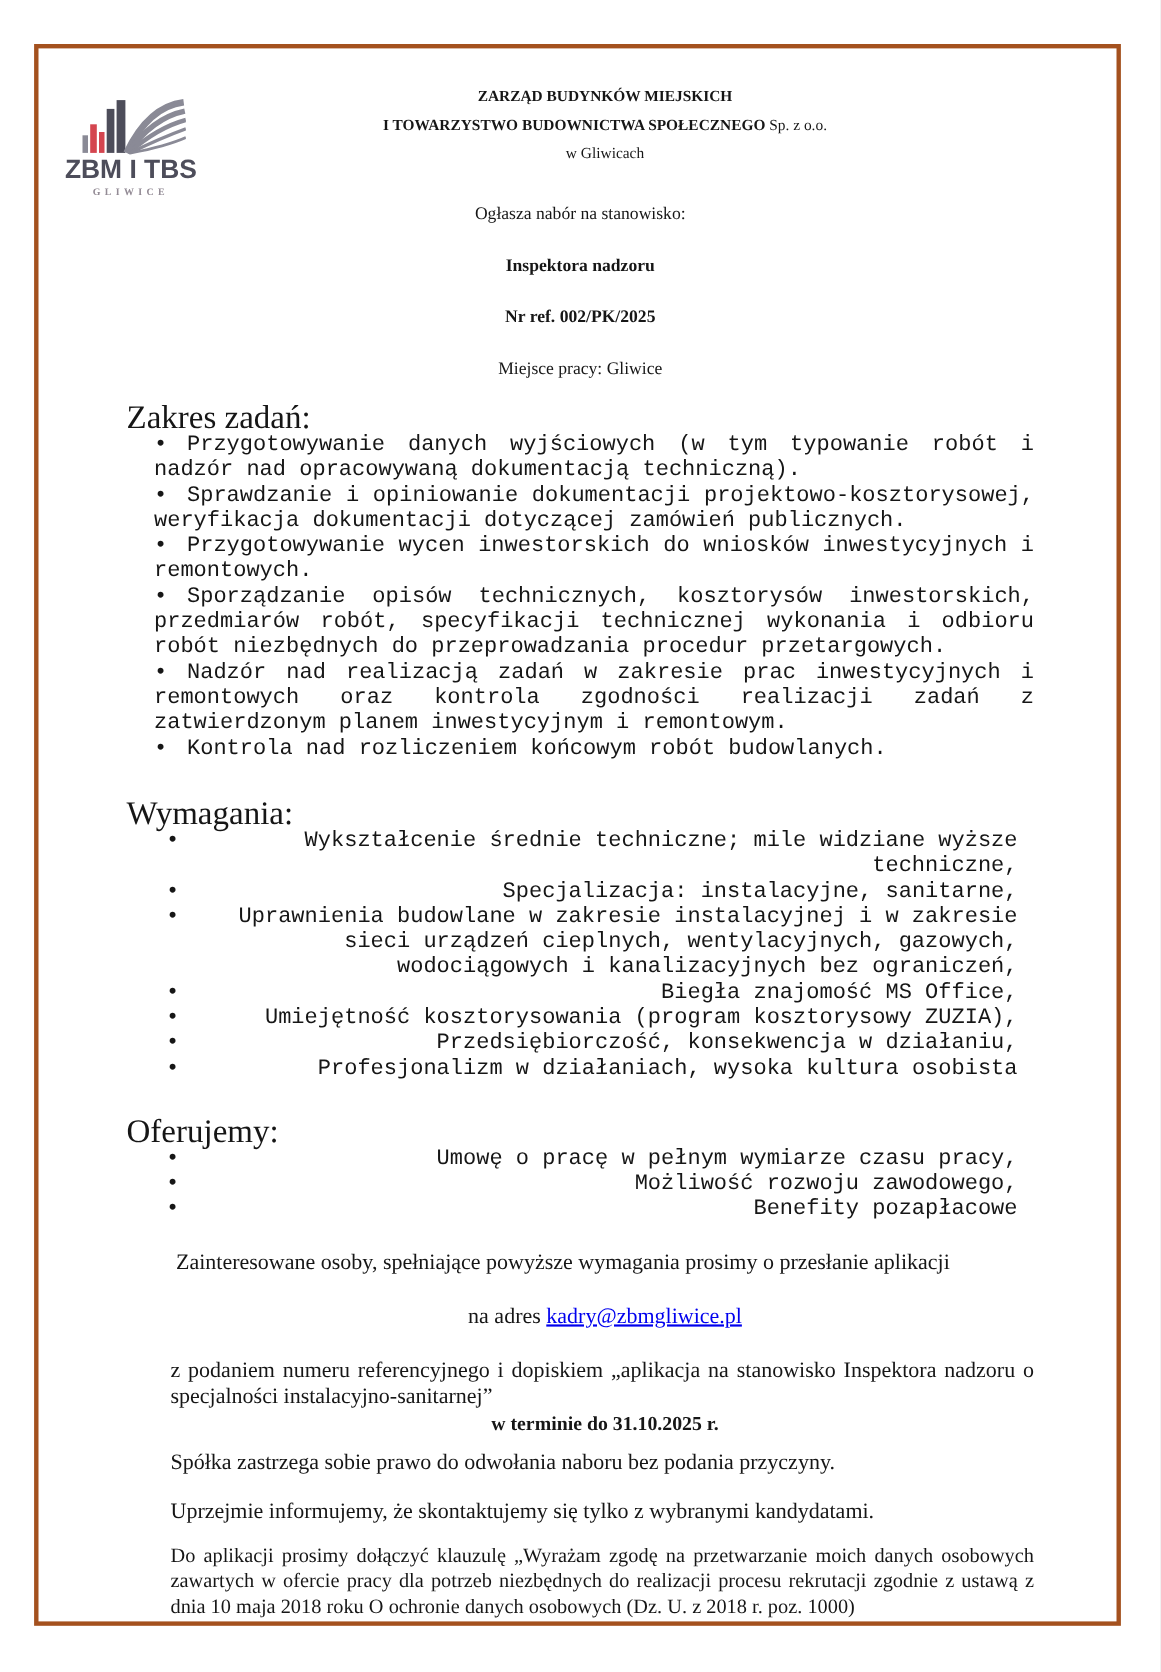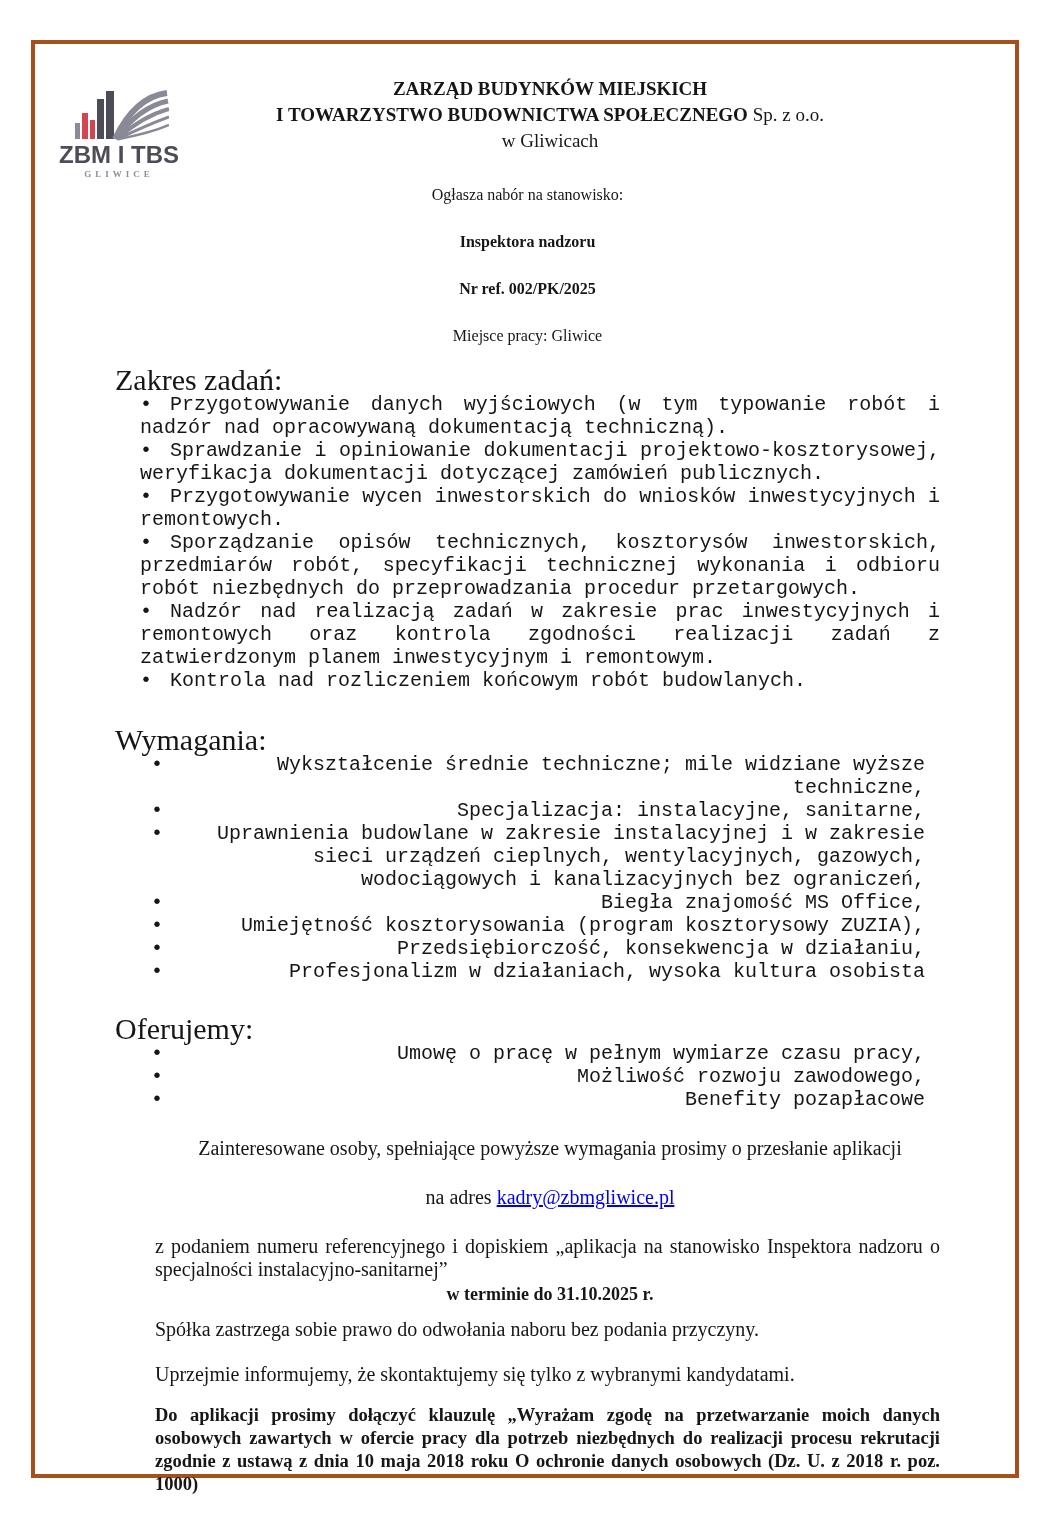--- a/index.html
+++ b/index.html
@@ -27,21 +27,21 @@
     color:#4d4d5a;letter-spacing:0px;white-space:nowrap;
   }
   .logo-sub{
     font-family:Liberation Serif, serif;
     font-weight:bold;font-size:9px;line-height:12px;
     color:#938b95;letter-spacing:4px;margin-top:1px;
   }
   
   .header-text{
     position:absolute;left:160px;top:76px;width:780px;
-    text-align:center;font-size:19px;line-height:26px;
+    text-align:center;font-size:14px;line-height:26px;
   }
   .h-bold{font-weight:bold;}
   
   .intro{
     position:absolute;left:115px;top:183px;width:825px;
     text-align:center;font-size:16px;line-height:23px;
   }
   .intro p{margin:0 0 24px 0;}
   
   .main{
@@ -54,33 +54,33 @@
   ul{list-style:none;margin:2px 0 0 0;padding:0;font-family:Liberation Mono, monospace;}
   ul.list-a{margin-left:25px;width:800px;text-align:justify;}
   ul.list-a li::before{
     content:"\2022";display:inline-block;width:30px;
   }
   ul.list-b{width:810px;text-align:right;}
   ul.list-b li{position:relative;padding-left:69px;}
   ul.list-b li::before{
     content:"\2022";position:absolute;left:36px;top:0;
   }
-  .invite{margin:26px 0 0 45px;width:780px;text-align:center;}
+  .invite{margin:26px 0 0 45px;width:780px;}
   .address{margin:26px 0 0 45px;width:780px;text-align:center;}
   .address a{color:#0000EE;text-decoration:underline;cursor:pointer;}
   .refnote{margin:26px 0 0 40px;width:785px;text-align:justify;}
   .deadline{
     margin:2px 0 0 45px;width:780px;text-align:center;
     font-weight:bold;font-size:18px;
   }
   .cancel{margin:12px 0 0 40px;}
   .contact{margin:22px 0 0 40px;}
   .gdpr{
     margin:18px 0 0 40px;width:785px;
-    font-size:18.5px;text-align:justify;line-height:23px;font-weight:bold;
+    font-size:18.5px;text-align:justify;line-height:23px;
   }
 </style>
 </head>
 <body>
 
 <div class="page">
   <div class="frame"></div>
 
   <div class="logo">
     <svg width="100" height="56" viewBox="0 0 100 56">

